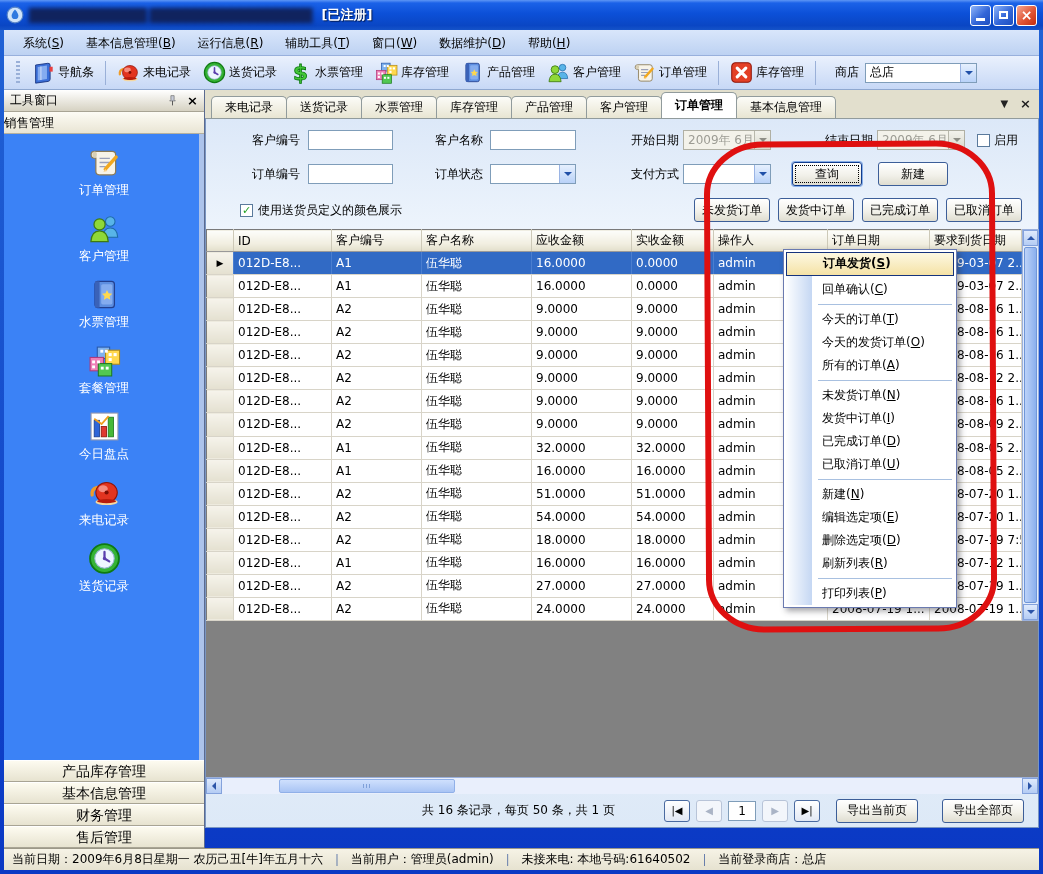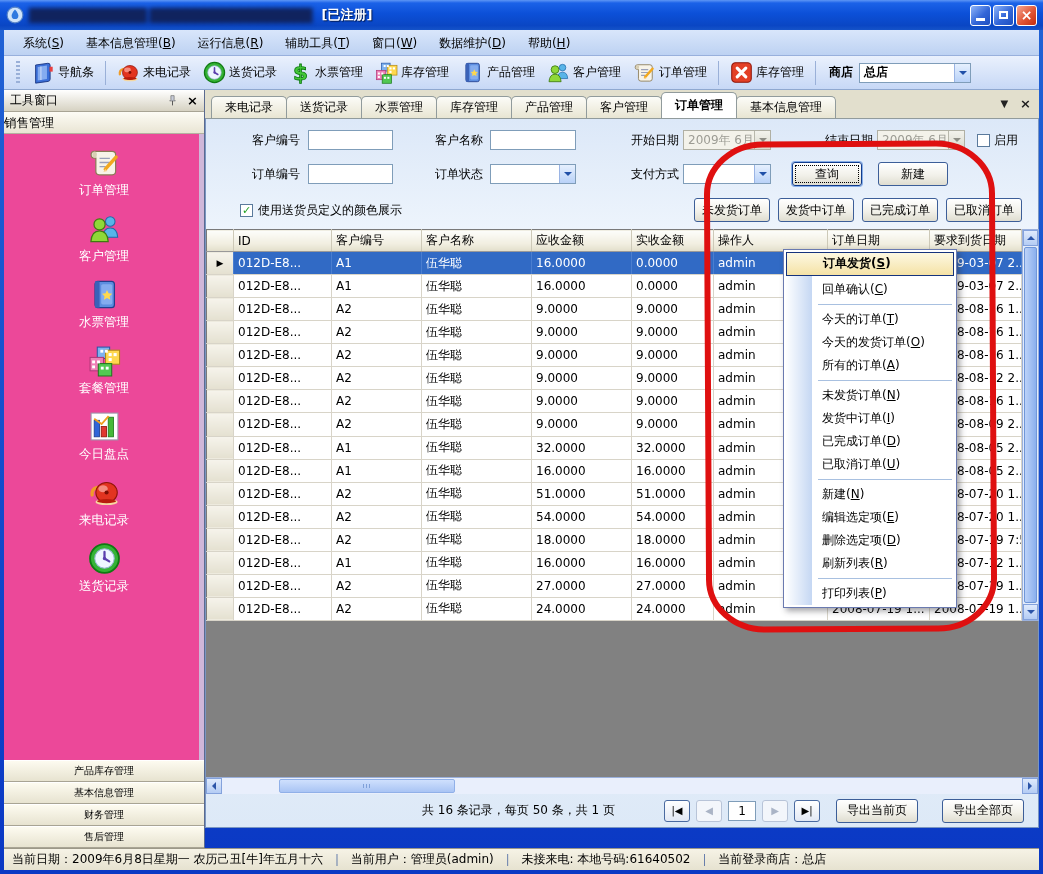--- a/index.html
+++ b/index.html
@@ -33,50 +33,50 @@
   
   .toolbar { position:absolute; top:56px; left:4px; right:4px; height:34px;
     background:linear-gradient(180deg,#eaf1fd,#c7d8f6); border-bottom:1px solid #8fa8d0;
     display:flex; align-items:center; padding-left:12px; }
   .toolbar::before { content:""; width:4px; height:24px; margin-right:6px;
     background:repeating-linear-gradient(180deg,#9ab0d8 0 2px,transparent 2px 4px); }
   .tb-btn { display:flex; align-items:center; gap:3px; padding:2px 6px; border-radius:3px; }
   .tb-btn .icon { display:inline-block; }
   .tb-sep { width:1px; height:24px; background:#9ab0d8; margin:0 5px; }
   .icon svg { width:100%; height:100%; display:block; }
-  .shop { display:flex; align-items:center; gap:6px; margin-left:8px;font-weight:bold; }
+  .shop { display:flex; align-items:center; gap:6px; margin-left:14px; }
   .shop-box { width:112px; height:20px; background:#fff; border:1px solid #7f9db9;
     display:flex; align-items:center; }
   .shop-box .val { flex:1; padding-left:4px; }
   .dd { width:16px; height:100%; border-left:1px solid #9ab4e4;
     background:linear-gradient(180deg,#e6f0fe,#b9d2f8); display:flex; align-items:center; justify-content:center; flex:none;}
   .dd::after { content:""; border:4px solid transparent; border-top-color:#2050a8; margin-top:4px; }
   .dd.dis::after { border-top-color:#8e8e86; }
   .dd.dis { background:linear-gradient(180deg,#f2f2ec,#dadace); border-left-color:#b8b8ac; }
 
   
   .main { position:absolute; top:90px; left:4px; right:4px; bottom:26px; display:flex; }
 
   
-  .sidebar { width:201px; flex:none; display:flex; flex-direction:column; background:#ec4899;
+  .sidebar { width:201px; flex:none; display:flex; flex-direction:column; background:#3b82f6;
      border-right:1px solid #5a6a90; position:relative; }
   .sb-title { height:22px; background:linear-gradient(180deg,#ffffff,#d6d2c2); border-bottom:1px solid #a8a494;
      display:flex; align-items:center; padding:0 6px; font-size:12px; }
   .sb-title .icon { width:13px; height:13px; margin-left:auto; }
   .sb-close { font-weight:bold; margin-left:8px; font-size:13px; line-height:1; }
   .sb-section { height:22px; background:linear-gradient(180deg,#fdfcf5,#e9e5d4); border-bottom:1px solid #b4b0a0;
      text-align:left; line-height:21px; font-size:12.5px; }
   .sb-body { flex:1; overflow:hidden; display:flex; flex-direction:column; align-items:center;
      padding-top:12px; gap:13px; position:relative; }
   .sb-scrollstrip { position:absolute; right:0; top:0; bottom:0; width:5px; background:#c9d3e8; opacity:.8; }
   .sb-item { display:flex; flex-direction:column; align-items:center; gap:3px; cursor:pointer; }
   .sb-item .icon { width:33px; height:33px; }
   .sb-item .lbl { color:#fff; font-size:12.5px; }
   .sb-bottom .bar { height:22px; background:linear-gradient(180deg,#fdfbf0,#e7e3d0);
-     border-top:1px solid #fff; border-bottom:1px solid #a8a494; text-align:center; line-height:20px; font-size:10px; }
+     border-top:1px solid #fff; border-bottom:1px solid #a8a494; text-align:center; line-height:20px; font-size:14px; }
 
   
   .content { flex:1; min-width:0; display:flex; flex-direction:column; padding-bottom:20px; }
   .tabstrip { height:28px; background:#e2dfcd; display:flex; align-items:flex-end; padding:0 8px 0 6px; }
   .tabs-holder { display:flex; align-items:flex-end; }
   .tab { height:22px; line-height:21px; padding:0 13px; font-size:12px; background:linear-gradient(180deg,#fcfcf8,#e8e5d2);
      border:1px solid #919b9c; border-bottom:none; border-radius:5px 5px 0 0; margin-right:-1px; position:relative; }
   .tab.active { height:26px; line-height:25px; background:#fff; font-weight:bold; z-index:2; }
   .tab-extras { margin-left:auto; display:flex; gap:12px; align-items:center; padding-bottom:7px; font-size:10px; color:#222; }
 

